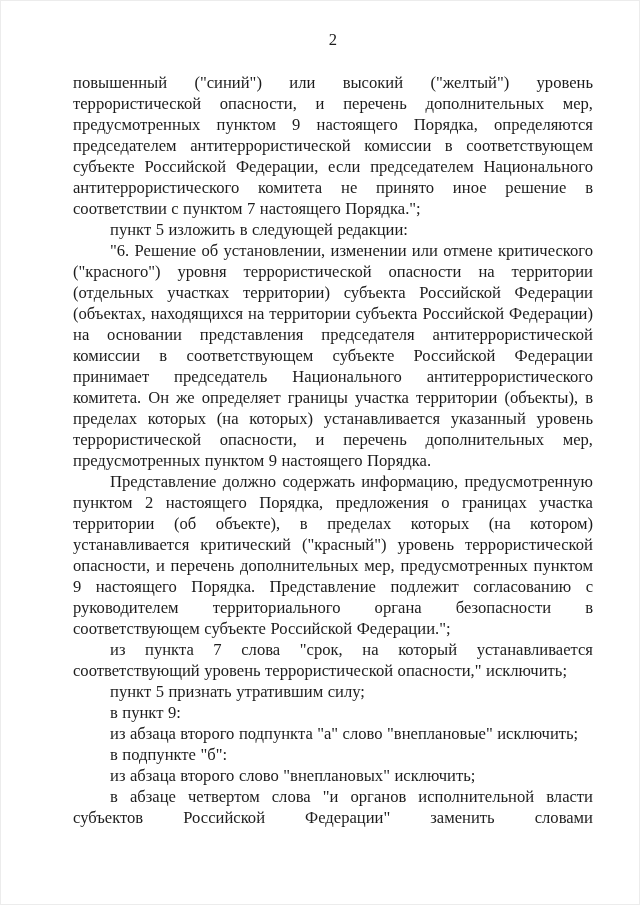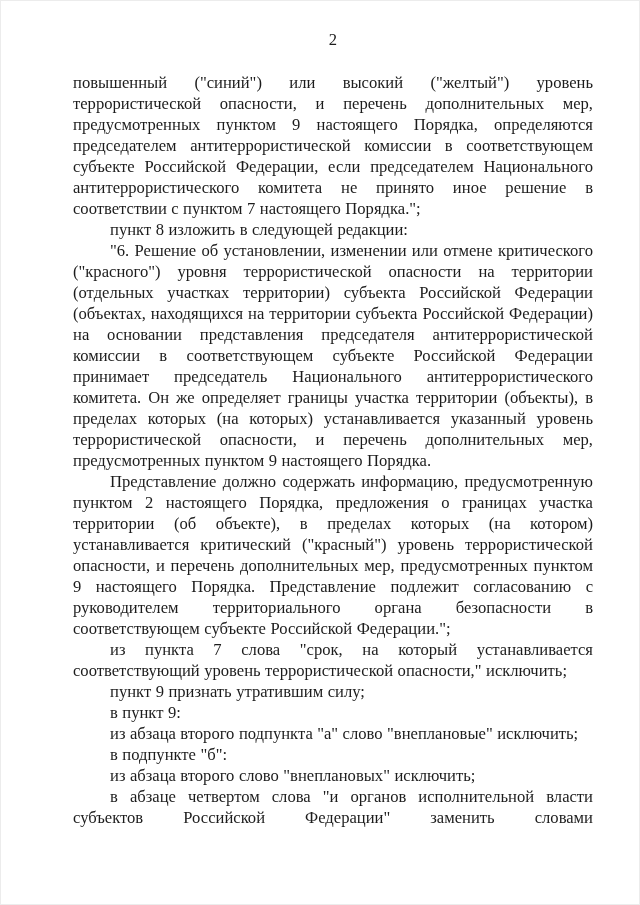--- a/index.html
+++ b/index.html
@@ -45,24 +45,24 @@
     text-align-last: justify;
   }
 </style>
 </head>
 <body>
 
 <div class="page">
   <div class="page-number">2</div>
   <div class="document-body">
       <p class="para">повышенный ("синий") или высокий ("желтый") уровень террористической опасности, и перечень дополнительных мер, предусмотренных пунктом 9 настоящего Порядка, определяются председателем антитеррористической комиссии в соответствующем субъекте Российской Федерации, если председателем Национального антитеррористического комитета не принято иное решение в соответствии с пунктом 7 настоящего Порядка.";</p>
-      <p class="para indent">пункт 8 изложить в следующей редакции:</p>
+      <p class="para indent">пункт 5 изложить в следующей редакции:</p>
       <p class="para indent">"6. Решение об установлении, изменении или отмене критического ("красного") уровня террористической опасности на территории (отдельных участках территории) субъекта Российской Федерации (объектах, находящихся на территории субъекта Российской Федерации) на основании представления председателя антитеррористической комиссии в соответствующем субъекте Российской Федерации принимает председатель Национального антитеррористического комитета. Он же определяет границы участка территории (объекты), в пределах которых (на которых) устанавливается указанный уровень террористической опасности, и перечень дополнительных мер, предусмотренных пунктом 9 настоящего Порядка.</p>
       <p class="para indent">Представление должно содержать информацию, предусмотренную пунктом 2 настоящего Порядка, предложения о границах участка территории (об объекте), в пределах которых (на котором) устанавливается критический ("красный") уровень террористической опасности, и перечень дополнительных мер, предусмотренных пунктом 9 настоящего Порядка. Представление подлежит согласованию с руководителем территориального органа безопасности в соответствующем субъекте Российской Федерации.";</p>
       <p class="para indent">из пункта 7 слова "срок, на который устанавливается соответствующий уровень террористической опасности," исключить;</p>
-      <p class="para indent">пункт 9 признать утратившим силу;</p>
+      <p class="para indent">пункт 5 признать утратившим силу;</p>
       <p class="para indent">в пункт 9:</p>
       <p class="para indent">из абзаца второго подпункта "а" слово "внеплановые" исключить;</p>
       <p class="para indent">в подпункте "б":</p>
       <p class="para indent">из абзаца второго слово "внеплановых" исключить;</p>
       <p class="para indent justify-last">в абзаце четвертом слова "и органов исполнительной власти субъектов Российской Федерации" заменить словами</p>
     </div>
 </div>
 
 </body></html>

